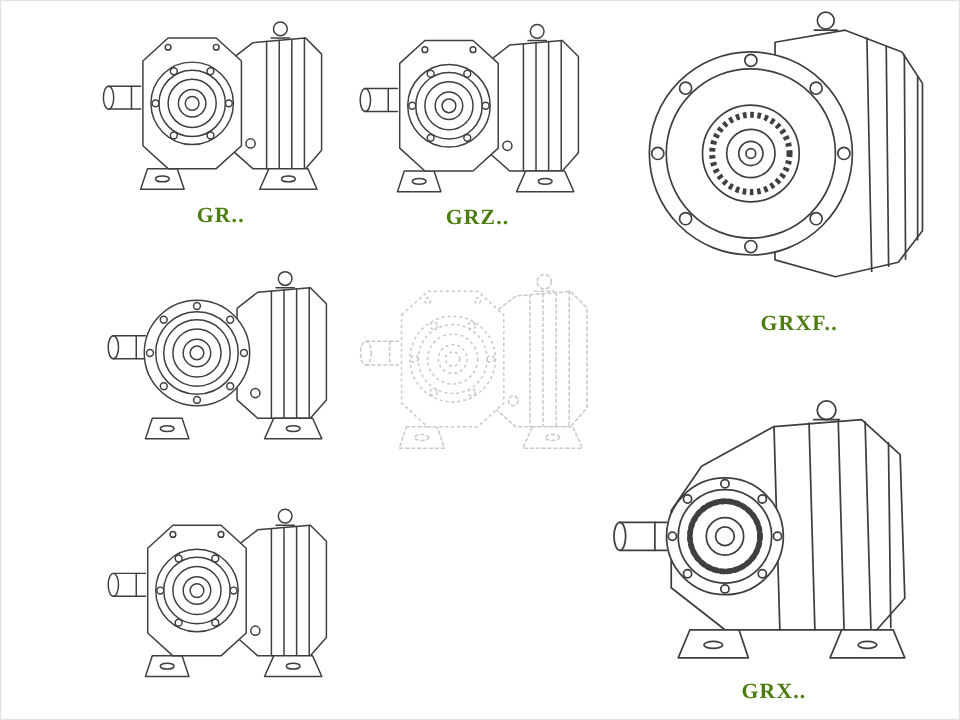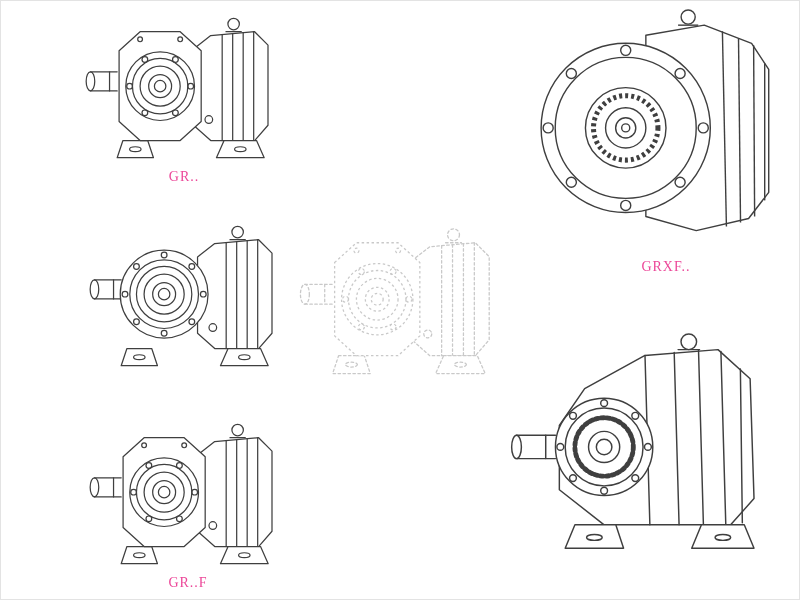--- a/index.html
+++ b/index.html
@@ -14,24 +14,24 @@
     box-sizing: border-box;
   }
   .fig { position: absolute; text-align: center; }
   .fig svg { display: block; width: 100%; height: auto; }
   
   .drawing { stroke: #3f3f3f; fill: none; }
   
   .ghost .drawing { stroke: #c9c9c9; stroke-dasharray: 2.5 2.5; }
   .caption {
     margin-top: 4px;
-    font-weight: 400;
-    font-size: 14px;
+    font-weight: 700;
+    font-size: 18px;
     letter-spacing: 1px;
-    color: #ec4899;
+    color: #4d7c0f;
     font-family: "Liberation Serif", serif;
   }
   .defs-holder { position: absolute; width: 0; height: 0; overflow: hidden; }
 </style>
 </head>
 <body>
 
 <div class="defs-holder">
 <svg width="0" height="0" aria-hidden="true">
   <defs>
@@ -159,20 +159,27 @@
 <div class="board">
 
   <div class="fig" style="left:78px; top:4px; width:210px;">
     <svg class="drawing" viewBox="0 0 220 168">
       <use href="#g-core"></use>
         <use href="#g-face-oct"></use>
     </svg>
     <div class="caption">GR..</div>
   </div>
 
+  <div class="fig" style="left:292px; top:6px; width:210px;">
+    <svg class="drawing" viewBox="0 0 220 168">
+      <use href="#g-core"></use>
+        <use href="#g-face-oct"></use>
+    </svg>
+    <div class="caption">GRZ..</div>
+  </div>
 
   <div class="fig" style="left:524px; top:2px; width:282px;">
     <svg class="drawing" viewBox="0 0 280 250">
       <use href="#g-flangeview"></use>
     </svg>
     <div class="caption">GRXF..</div>
   </div>
 
   <div class="fig" style="left:82px; top:212px; width:210px;">
     <svg class="drawing" viewBox="0 0 220 168">
@@ -186,23 +193,23 @@
       <use href="#g-core"></use>
         <use href="#g-face-oct"></use>
     </svg>
   </div>
 
   <div class="fig" style="left:82px; top:410px; width:210px;">
     <svg class="drawing" viewBox="0 0 220 168">
       <use href="#g-core"></use>
         <use href="#g-face-oct"></use>
     </svg>
-    <div class="caption">GR..F</div>
   </div>
 
 
   <div class="fig" style="left:498px; top:298px; width:292px;">
     <svg class="drawing" viewBox="0 0 300 270">
       <use href="#g-large"></use>
     </svg>
+    <div class="caption">GRX..</div>
   </div>
 
 </div>
 
 </body></html>

